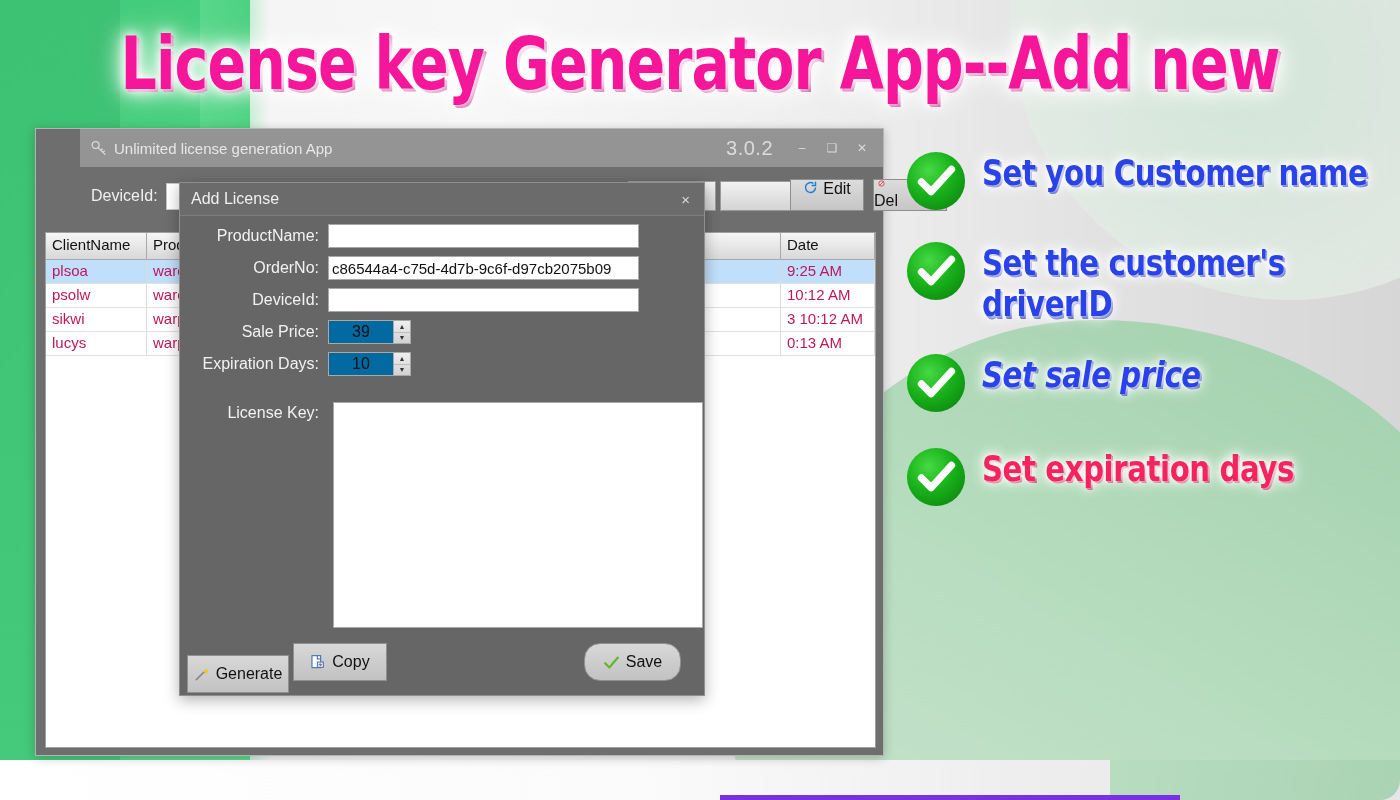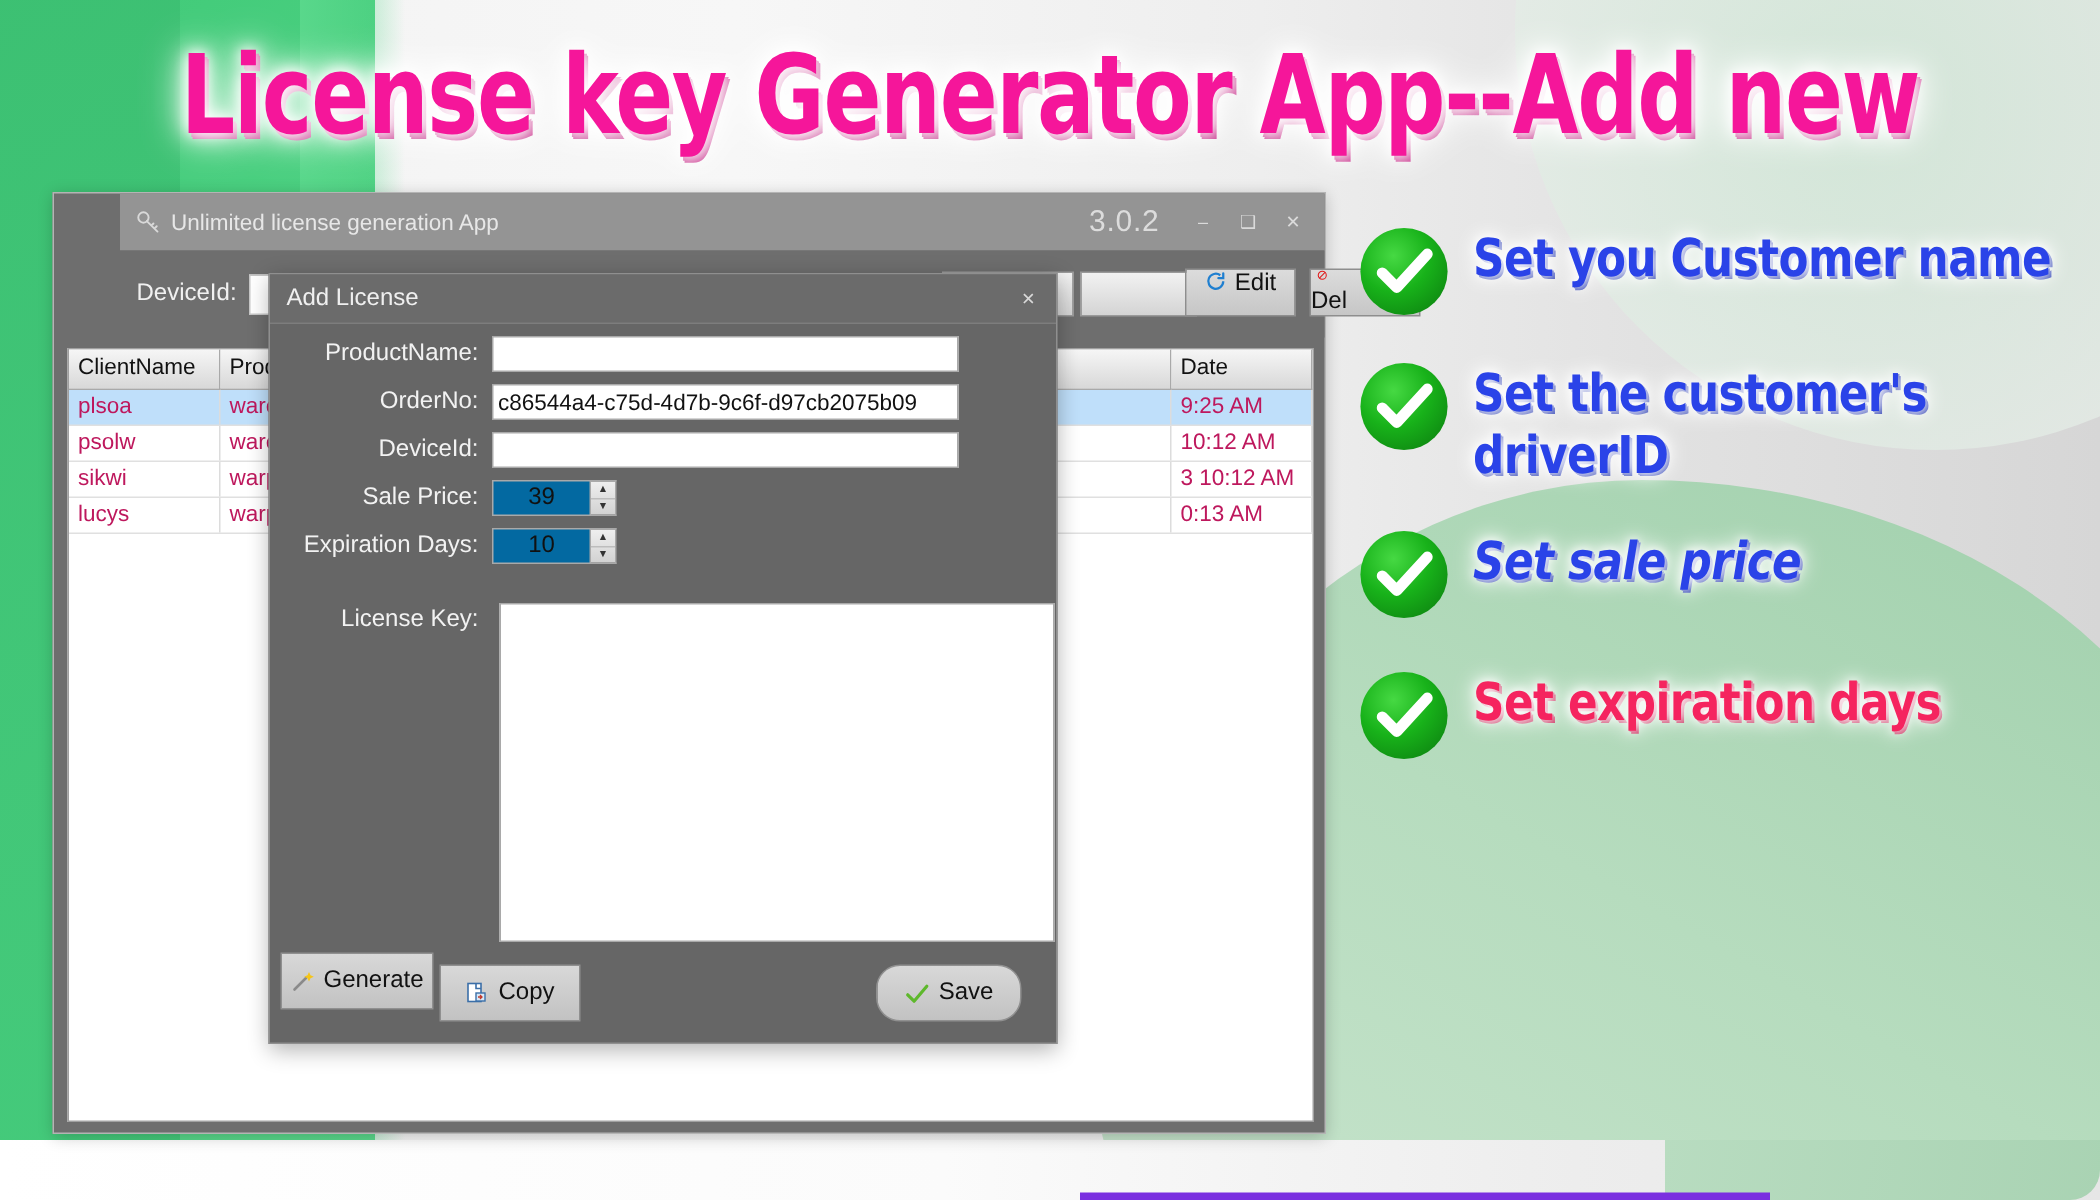--- a/index.html
+++ b/index.html
@@ -262,21 +262,21 @@
   }
   .dlg-btn {
     position: absolute;
     height: 38px;
     background: linear-gradient(180deg,#d8d8d8,#c2c2c2);
     border: 1px solid #909090;
     display: flex; align-items: center; justify-content: center;
     gap: 6px; font-size: 16px; color: #111;
     cursor: pointer;
   }
-  #gen-btn  { left: 7px;   top: 452px; width: 102px; }
+  #gen-btn  { left: 7px;   top: 472px; width: 102px; }
   #copy-btn { left: 113px; top: 460px; width: 94px; }
   #save-btn { left: 404px; top: 460px; width: 97px; border-radius: 16px; }
 
   
   #callouts {
     position: absolute;
     left: 905px; top: 148px;
     width: 495px;
   }
   .callout { display: flex; align-items: flex-start; margin-bottom: 26px; }

